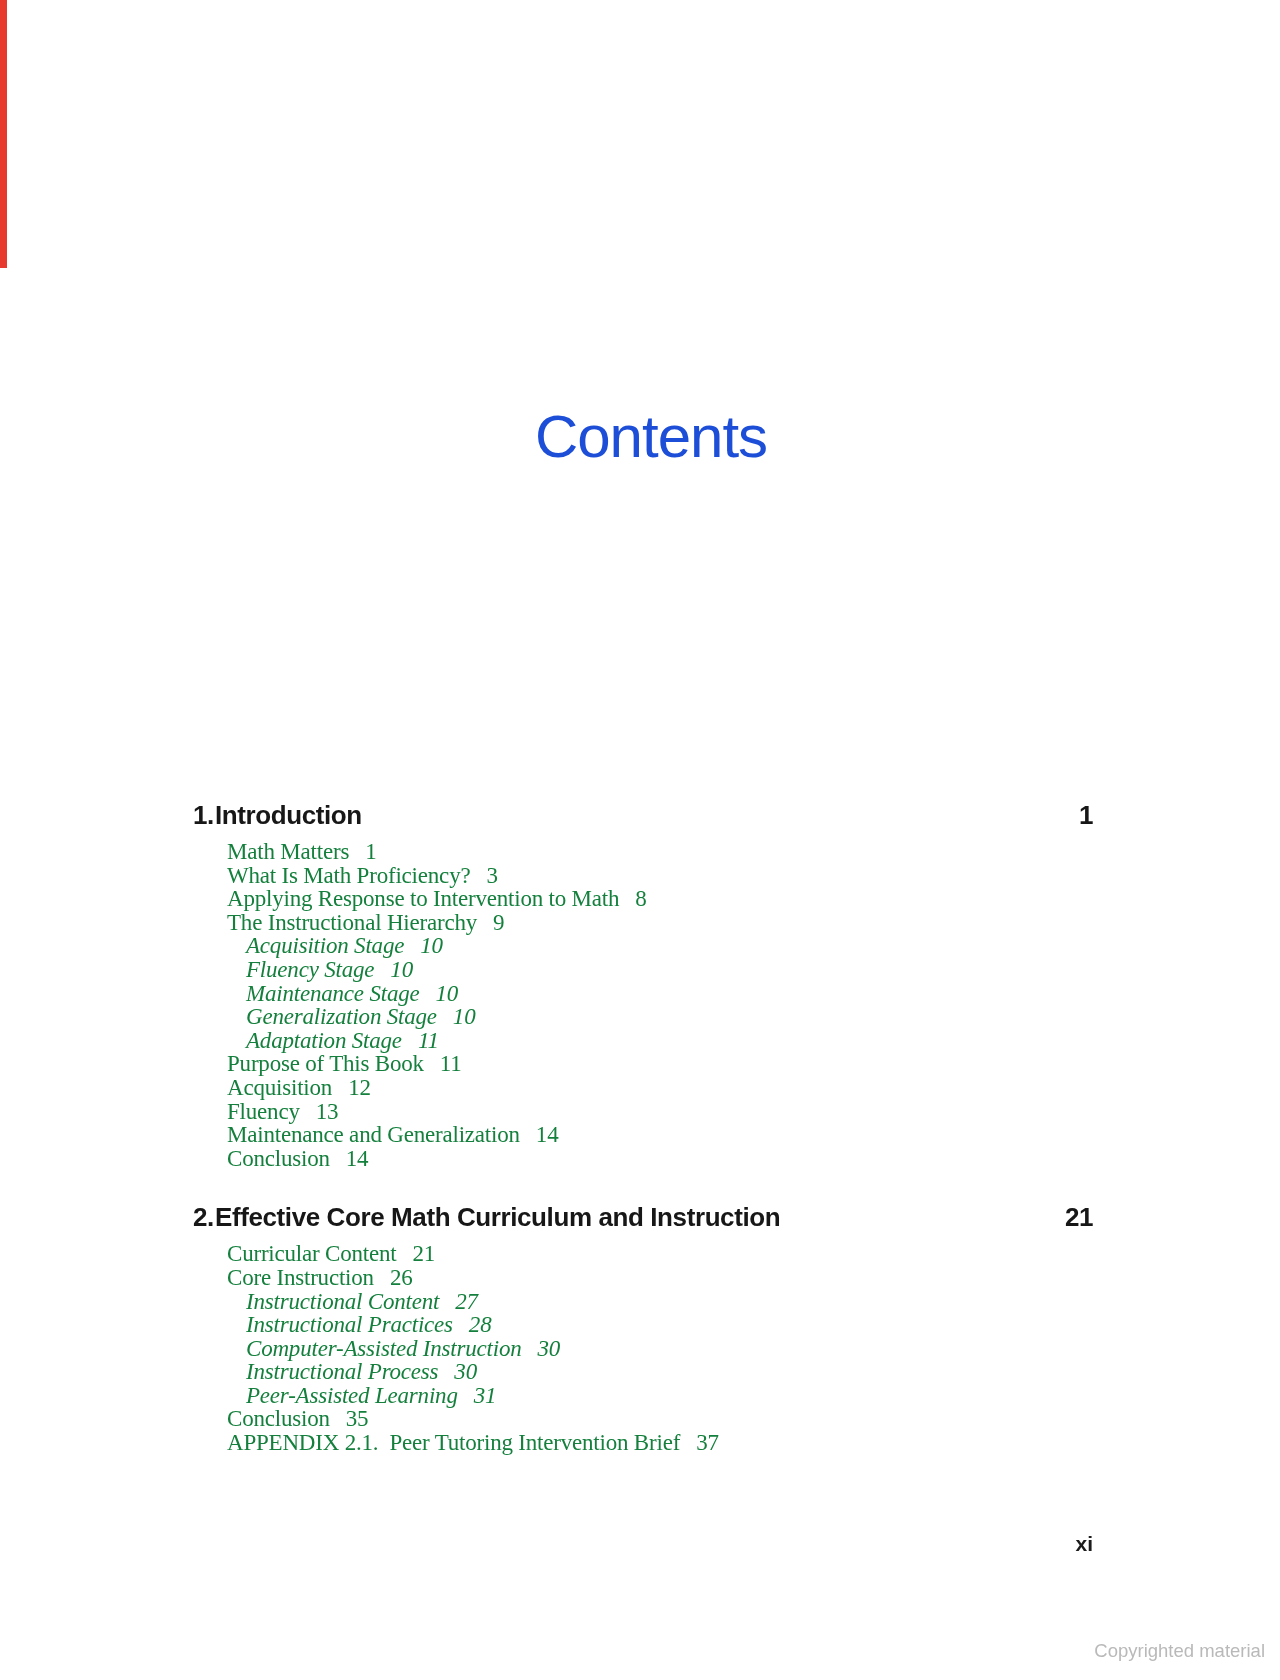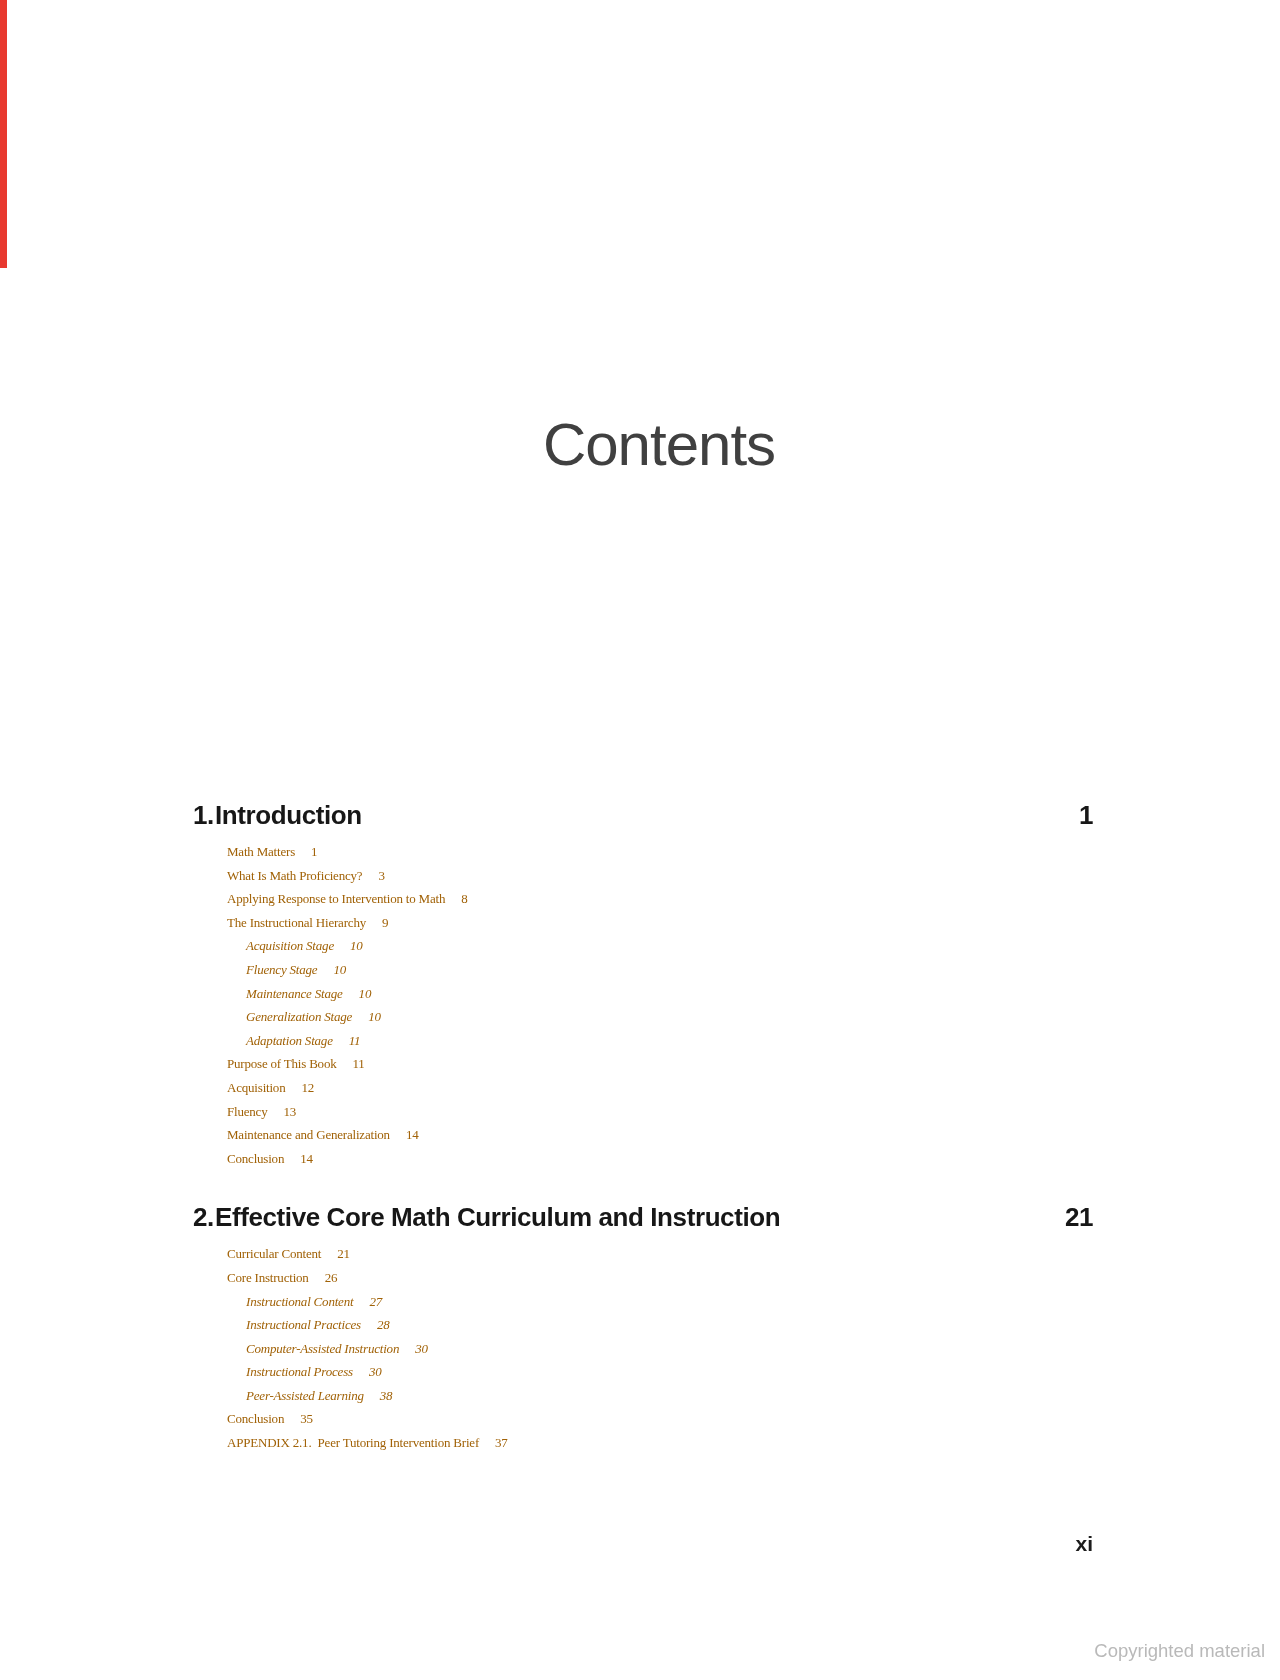--- a/index.html
+++ b/index.html
@@ -16,28 +16,28 @@
     left: 0;
     top: 0;
     width: 7px;
     height: 268px;
   }
   .title {
     position: absolute;
     left: 193px;
     width: 900px;
     top: 398px;
-    margin: 16px;
+    margin: 8px;
     text-align: center;
     font-family: "Liberation Sans", sans-serif;
     font-weight: 400;
     font-size: 60px;
     line-height: 62px;
     letter-spacing: -1px;
-    color: #404040;
+    color: #1d4ed8;
   }
   .toc {
     position: absolute;
     left: 193px;
     top: 800px;
     width: 900px;
   }
   .chapter + .chapter { margin-top: 32px; }
   .chapter-heading {
     display: flex;
@@ -51,24 +51,24 @@
   }
   .ch-num { width: 22px; flex: 0 0 auto; }
   .ch-title { flex: 1 1 auto; }
   .ch-page { flex: 0 0 auto; text-align: right; }
   .entries {
     list-style: none;
     margin: 10px 0 0 0;
     padding: 0;
   }
   .entry {
-    font-size: 13px;
+    font-size: 23px;
     line-height: 23.6px;
     letter-spacing: -0.2px;
-    color: #a16207;
+    color: #15803d;
     white-space: pre;
   }
   .entry.lv1 { padding-left: 34px; }
   .entry.lv2 { padding-left: 53px; font-style: italic; }
   .entry-page { margin-left: 16px; }
   .folio {
     position: absolute;
     left: 193px;
     width: 900px;
     top: 1532px;
@@ -146,21 +146,21 @@
 
   <li class="entry lv2"><span class="entry-label">Instructional Content</span><span class="entry-page">27</span></li>
 
   <li class="entry lv2"><span class="entry-label">Instructional Practices</span><span class="entry-page">28</span></li>
 
 
   <li class="entry lv2"><span class="entry-label">Computer-Assisted Instruction</span><span class="entry-page">30</span></li>
 
   <li class="entry lv2"><span class="entry-label">Instructional Process</span><span class="entry-page">30</span></li>
 
-  <li class="entry lv2"><span class="entry-label">Peer-Assisted Learning</span><span class="entry-page">38</span></li>
+  <li class="entry lv2"><span class="entry-label">Peer-Assisted Learning</span><span class="entry-page">31</span></li>
 
   <li class="entry lv1"><span class="entry-label">Conclusion</span><span class="entry-page">35</span></li>
 
   <li class="entry lv1"><span class="entry-label">APPENDIX 2.1.  Peer Tutoring Intervention Brief</span><span class="entry-page">37</span></li>
 </ul>
   </section>
 </div>
   <div class="folio">xi</div>
   <div class="watermark" style="color: rgb(185, 185, 185);">Copyrighted material</div>
 </div>

